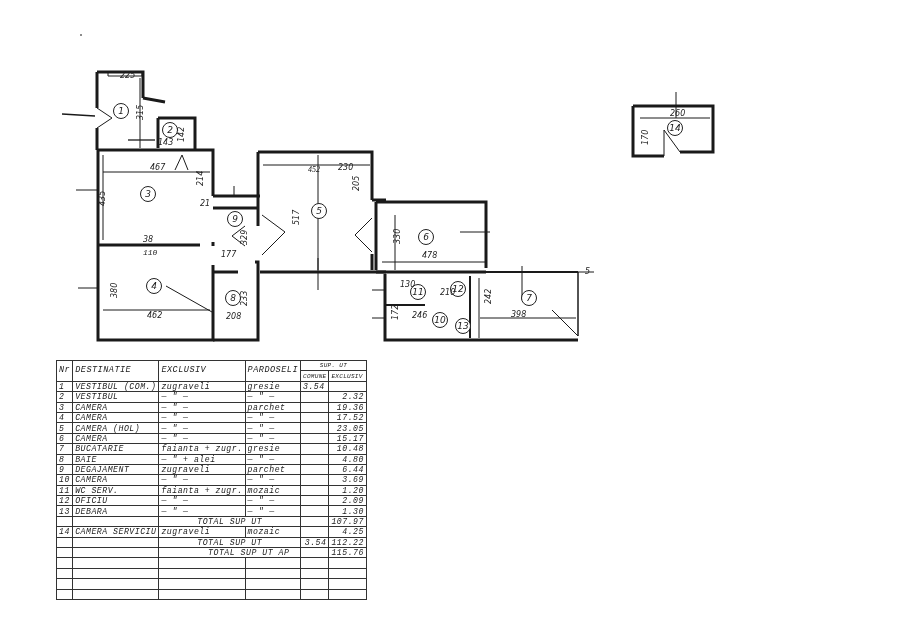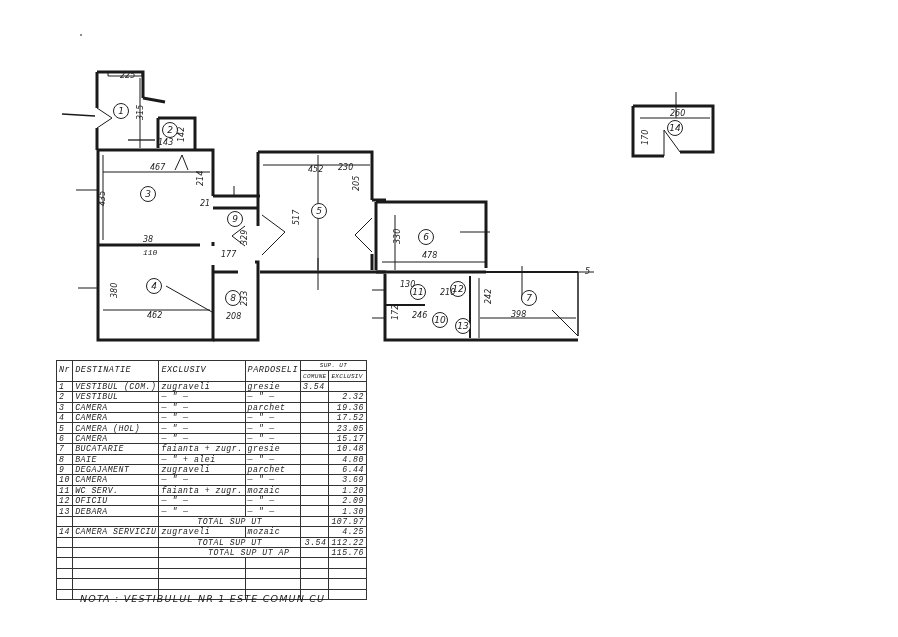--- a/index.html
+++ b/index.html
@@ -144,21 +144,21 @@
   <span class="dim vdim" style="left:196px;top:186px;">214</span>
   <span class="dim" style="left:200px;top:199px;">21</span>
   <span class="dim" style="left:143px;top:235px;">38</span>
   <span class="dim" style="left:143px;top:248px;font-family:Liberation Mono, monospace;">110</span>
   <span class="dim vdim" style="left:110px;top:298px;">380</span>
   <span class="dim" style="left:147px;top:311px;">462</span>
   <span class="dim" style="left:226px;top:312px;">208</span>
   <span class="dim vdim" style="left:240px;top:306px;">233</span>
   <span class="dim vdim" style="left:240px;top:245px;">329</span>
   <span class="dim" style="left:221px;top:250px;">177</span>
-  <span class="dim" style="left:308px;top:165px;">452</span>
+  <span class="dim" style="left:308px;top:165px;font-family:Liberation Serif, serif;">452</span>
   <span class="dim" style="left:338px;top:163px;">230</span>
   <span class="dim vdim" style="left:292px;top:225px;">517</span>
   <span class="dim vdim" style="left:352px;top:191px;">205</span>
   <span class="dim vdim" style="left:393px;top:244px;">330</span>
   <span class="dim" style="left:422px;top:251px;">478</span>
   <span class="dim vdim" style="left:484px;top:304px;">242</span>
   <span class="dim" style="left:511px;top:310px;">398</span>
   <span class="dim" style="left:412px;top:311px;">246</span>
   <span class="dim vdim" style="left:391px;top:320px;">172</span>
   <span class="dim" style="left:400px;top:280px;">130</span>
@@ -347,14 +347,13 @@
         <td></td>
         <td></td>
         <td></td>
         <td></td>
         <td></td>
       </tr>
 </tbody>
   </table>
 
 <div class="note">
-  <div>NOTA : VESTIBULUL NR 1 ESTE COMUN CU</div>
 </div>
 
 </body></html>

